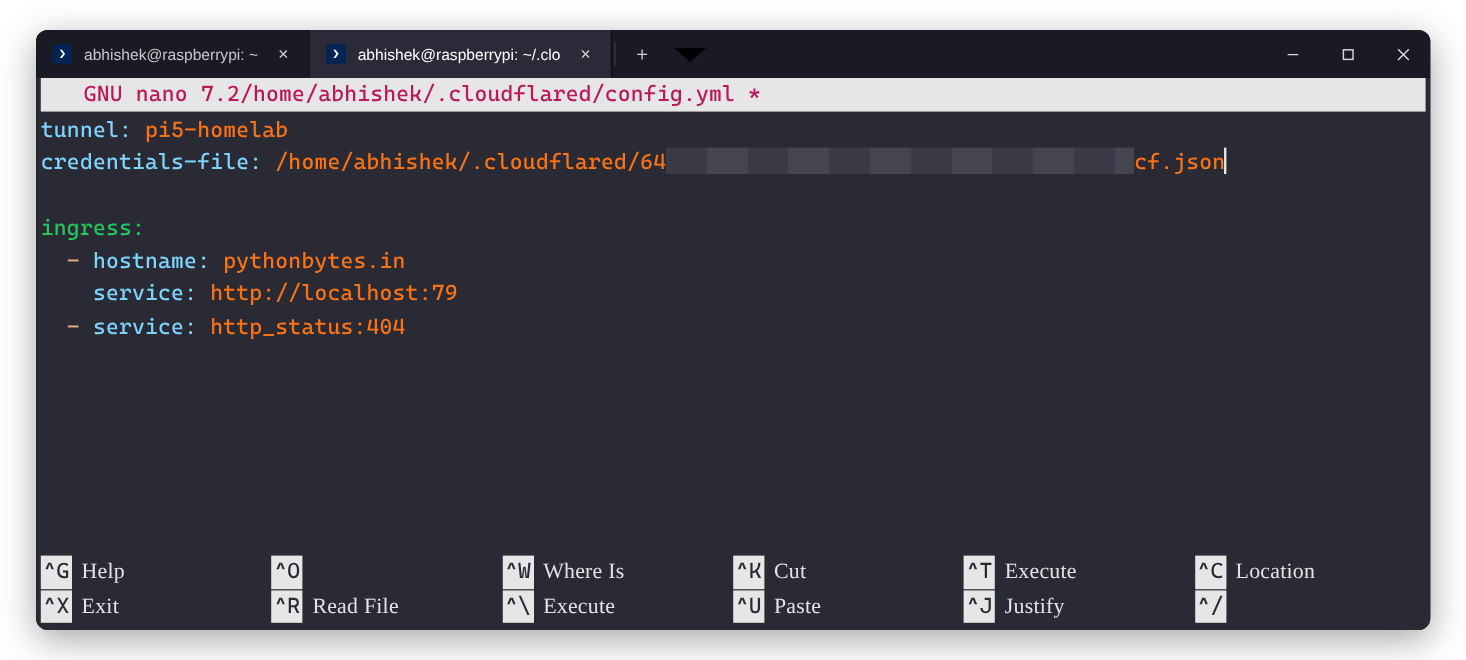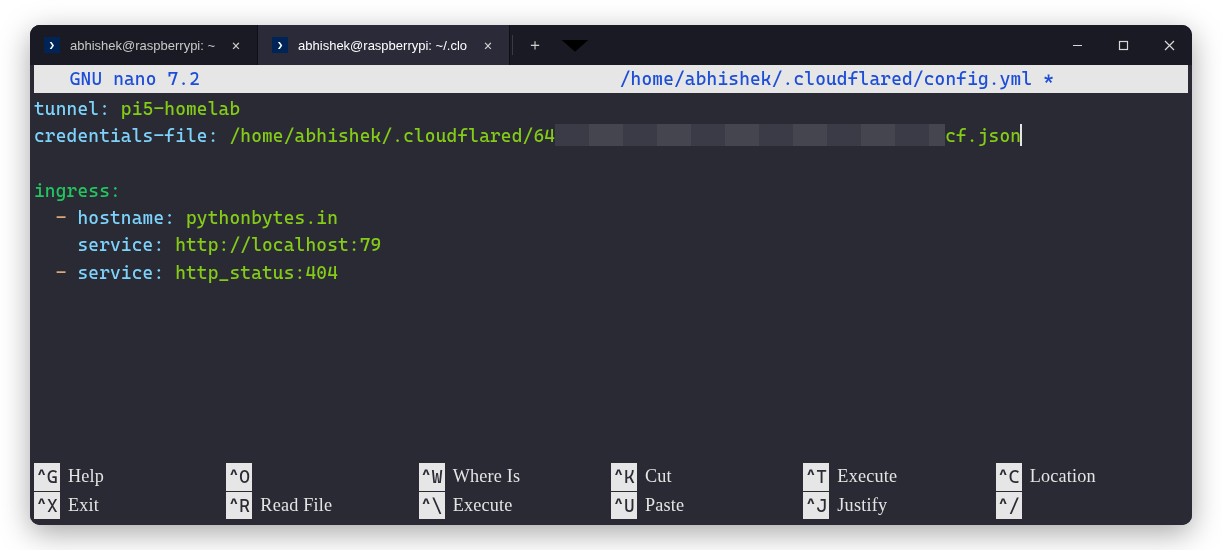--- a/index.html
+++ b/index.html
@@ -89,37 +89,37 @@
     flex: 1 1 auto;
     background: #292a34;
     font-size: 18.2px;
     line-height: 1.5;
     color: #e4e4e4;
     position: relative;
     letter-spacing: 0.2px;
   }
   .nano-header {
     background: #e6e6e6;
-    color: #1d4ed8;
+    color: #be185d;
     padding: 0 14px;
     display: flex;
     white-space: pre;
     height: 28px;
     align-items: center;
     margin: 0 4px;
   }
   .nano-title { flex: 0 0 auto; }
-  .nano-file  { flex: 1 1 auto; text-align: right; }
+  .nano-file  { flex: 1 1 auto; text-align: left; }
   .content {
     padding: 2px 4px 0 4px;
     white-space: pre;
   }
   .k  { color: #7dd3fc; }     
   .k2 { color: #22c55e; }     
-  .v  { color: #84cc16; }     
+  .v  { color: #f97316; }     
   .o  { color: #d9a978; }     
   .redacted {
     display: inline-block;
     width: 390px;
     height: 22px;
     vertical-align: -4px;
     background: repeating-linear-gradient(90deg,
         #3a3b46 0px, #3a3b46 34px,
         #44454f 34px, #44454f 68px);
   }

